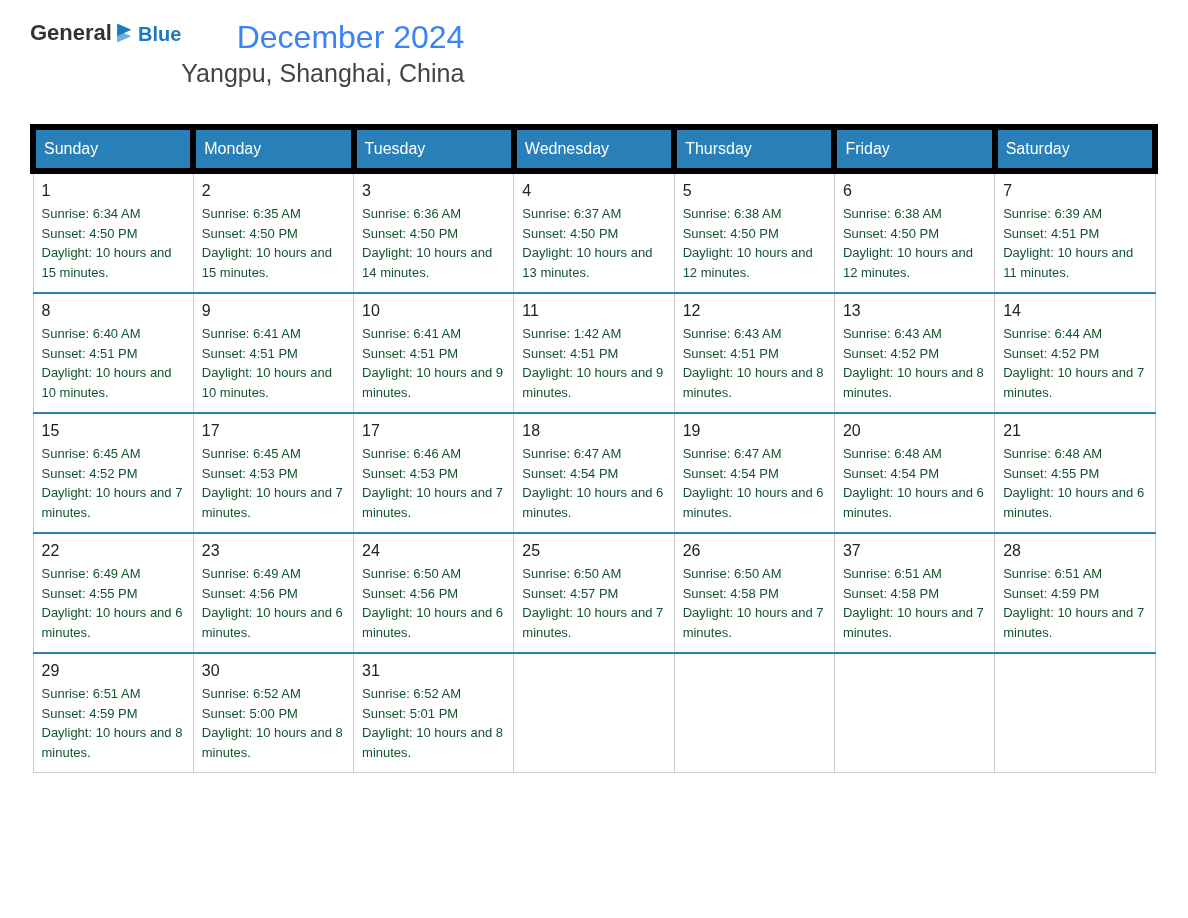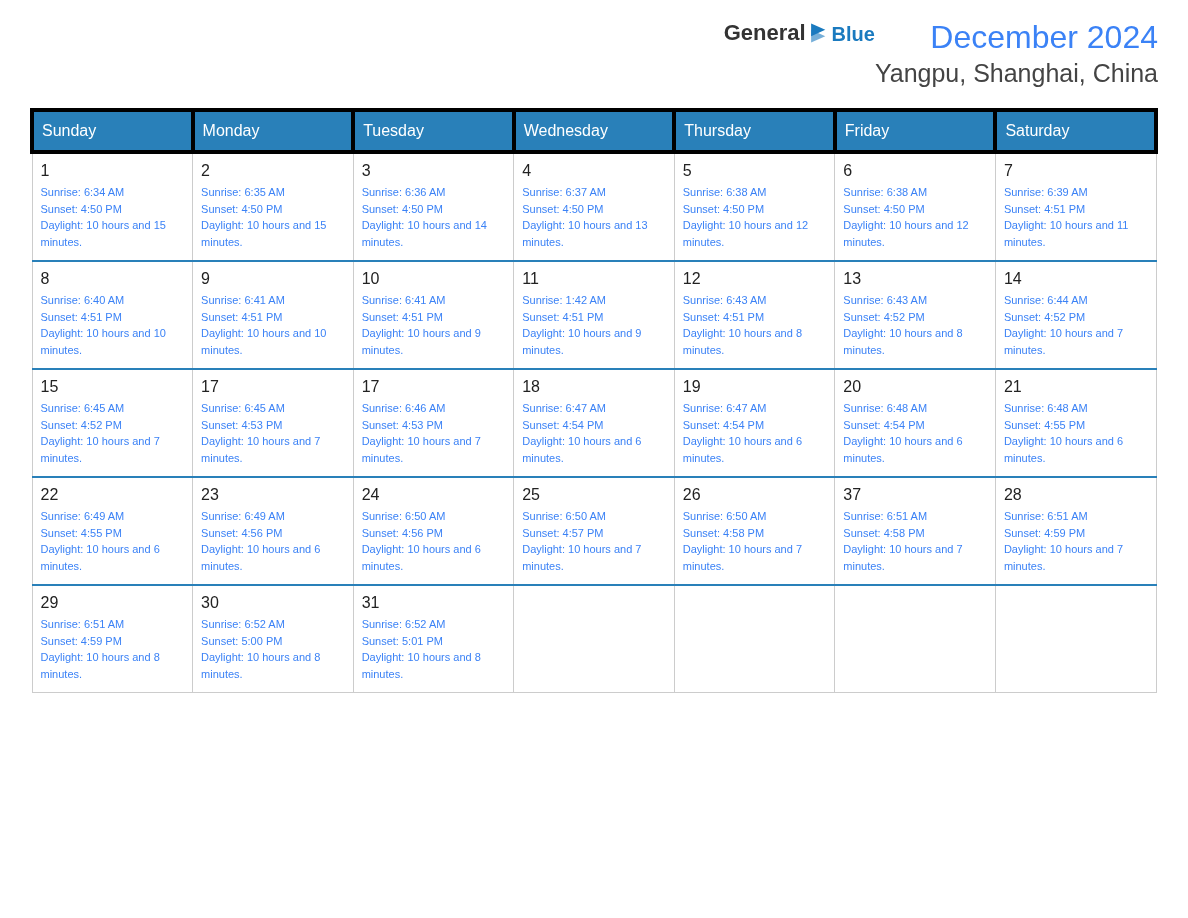--- a/index.html
+++ b/index.html
@@ -5,23 +5,23 @@
     * { margin: 0; padding: 0; box-sizing: border-box; }
     body {
       font-family: Arial, sans-serif;
       background: #fff;
       width: 1188px;
       min-height: 918px;
       padding: 20px 30px;
     }
     .header {
       display: flex;
-      justify-content: flex-end;
+      justify-content: flex-start;
       align-items: flex-start;
-      margin-bottom: 20px;
+      margin-bottom: 36px;
     }
     .logo {
       display: flex;
       align-items: center;
       gap: 4px;
     }
     .logo-text-general {
       font-size: 22px;
       font-weight: bold;
       color: #333;
@@ -54,21 +54,21 @@
       width: 100%;
       border-collapse: collapse;
     }
     .calendar th {
       background-color: #2980b9;
       color: #fff;
       padding: 10px 8px;
       font-size: 16px;
       font-weight: normal;
       text-align: left;
-      border: 4px solid #000000;
+      border: 6px solid #000000;
     }
     .calendar td {
       vertical-align: top;
       padding: 8px 8px 10px 8px;
       border: 1px solid #ccc;
       border-bottom: 2px solid #2980b9;
       font-size: 13px;
       color: #333;
       width: calc(100% / 7);
       min-height: 100px;
@@ -77,23 +77,23 @@
       border-bottom: 1px solid #ccc;
     }
     .day-number {
       font-size: 16px;
       font-weight: normal;
       color: #222;
       display: block;
       margin-bottom: 4px;
     }
     .day-info {
-      font-size: 11px;
+      font-size: 13px;
       line-height: 1.5;
-      color: #3b82f6;
+      color: #14532d;
     }
     .empty-cell {
       background: #fff;
     }
   </style>
 </head>
 <body>
 
 <div class="header">
   <div class="logo">

